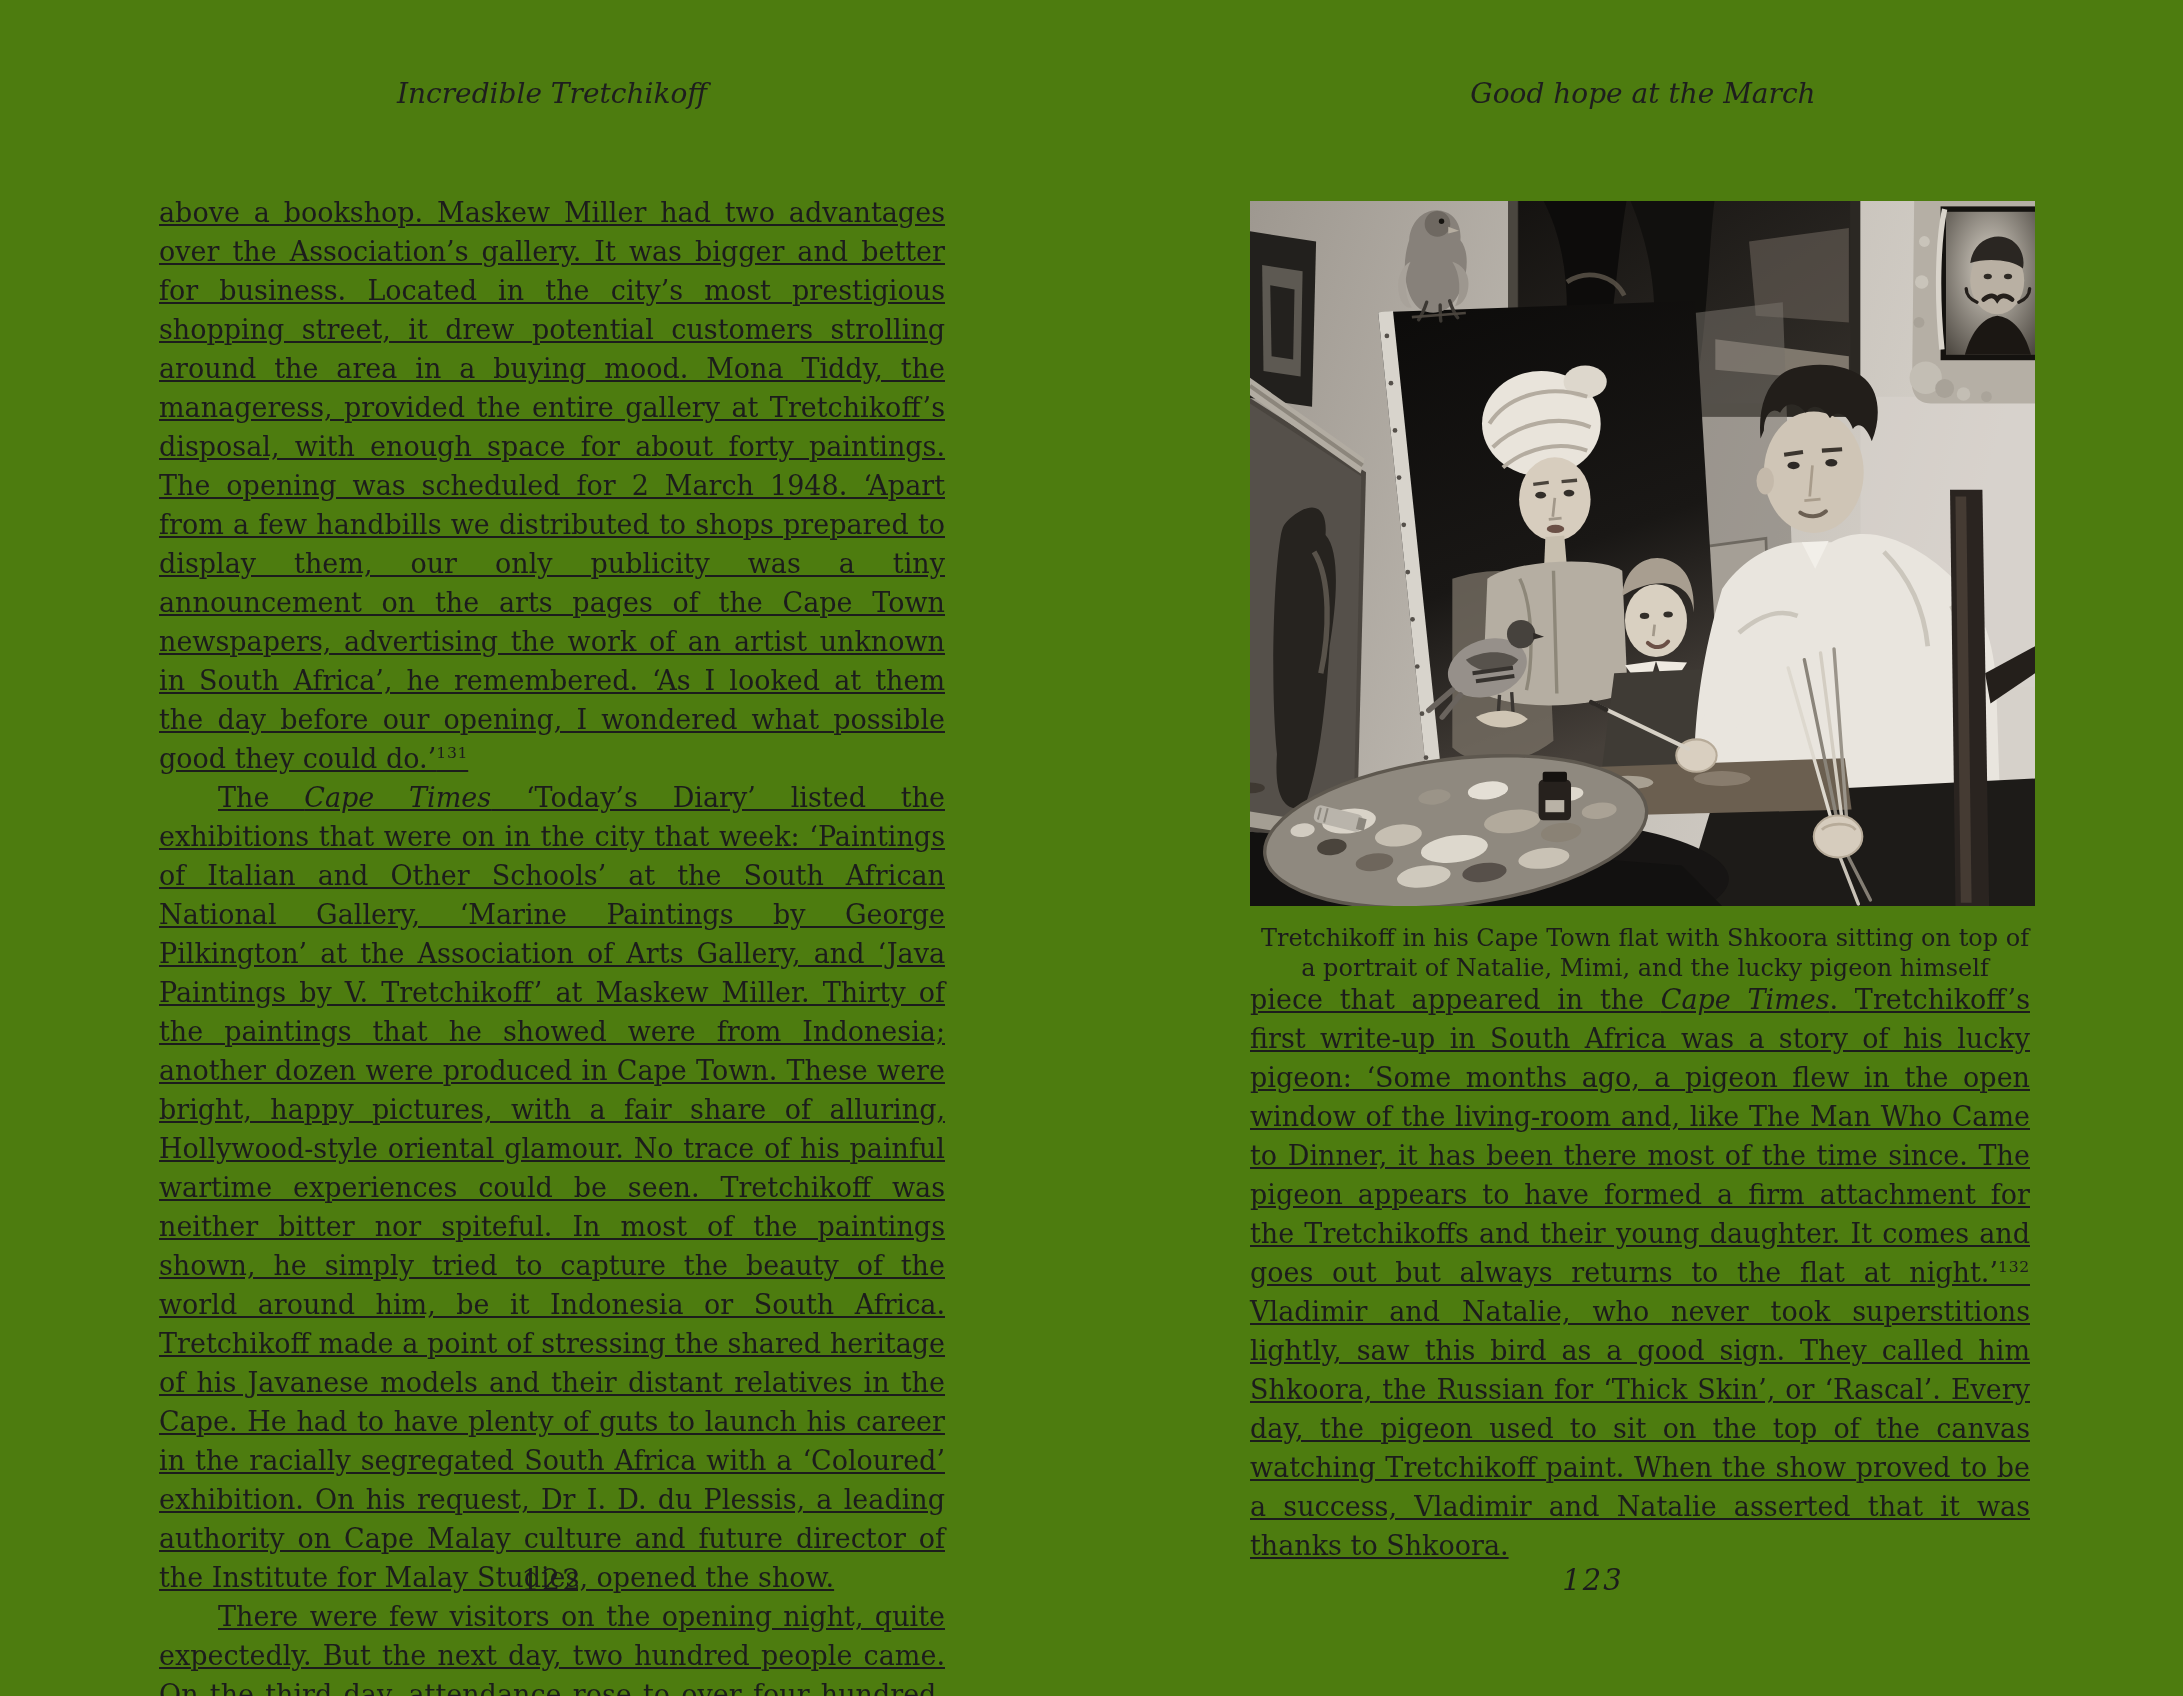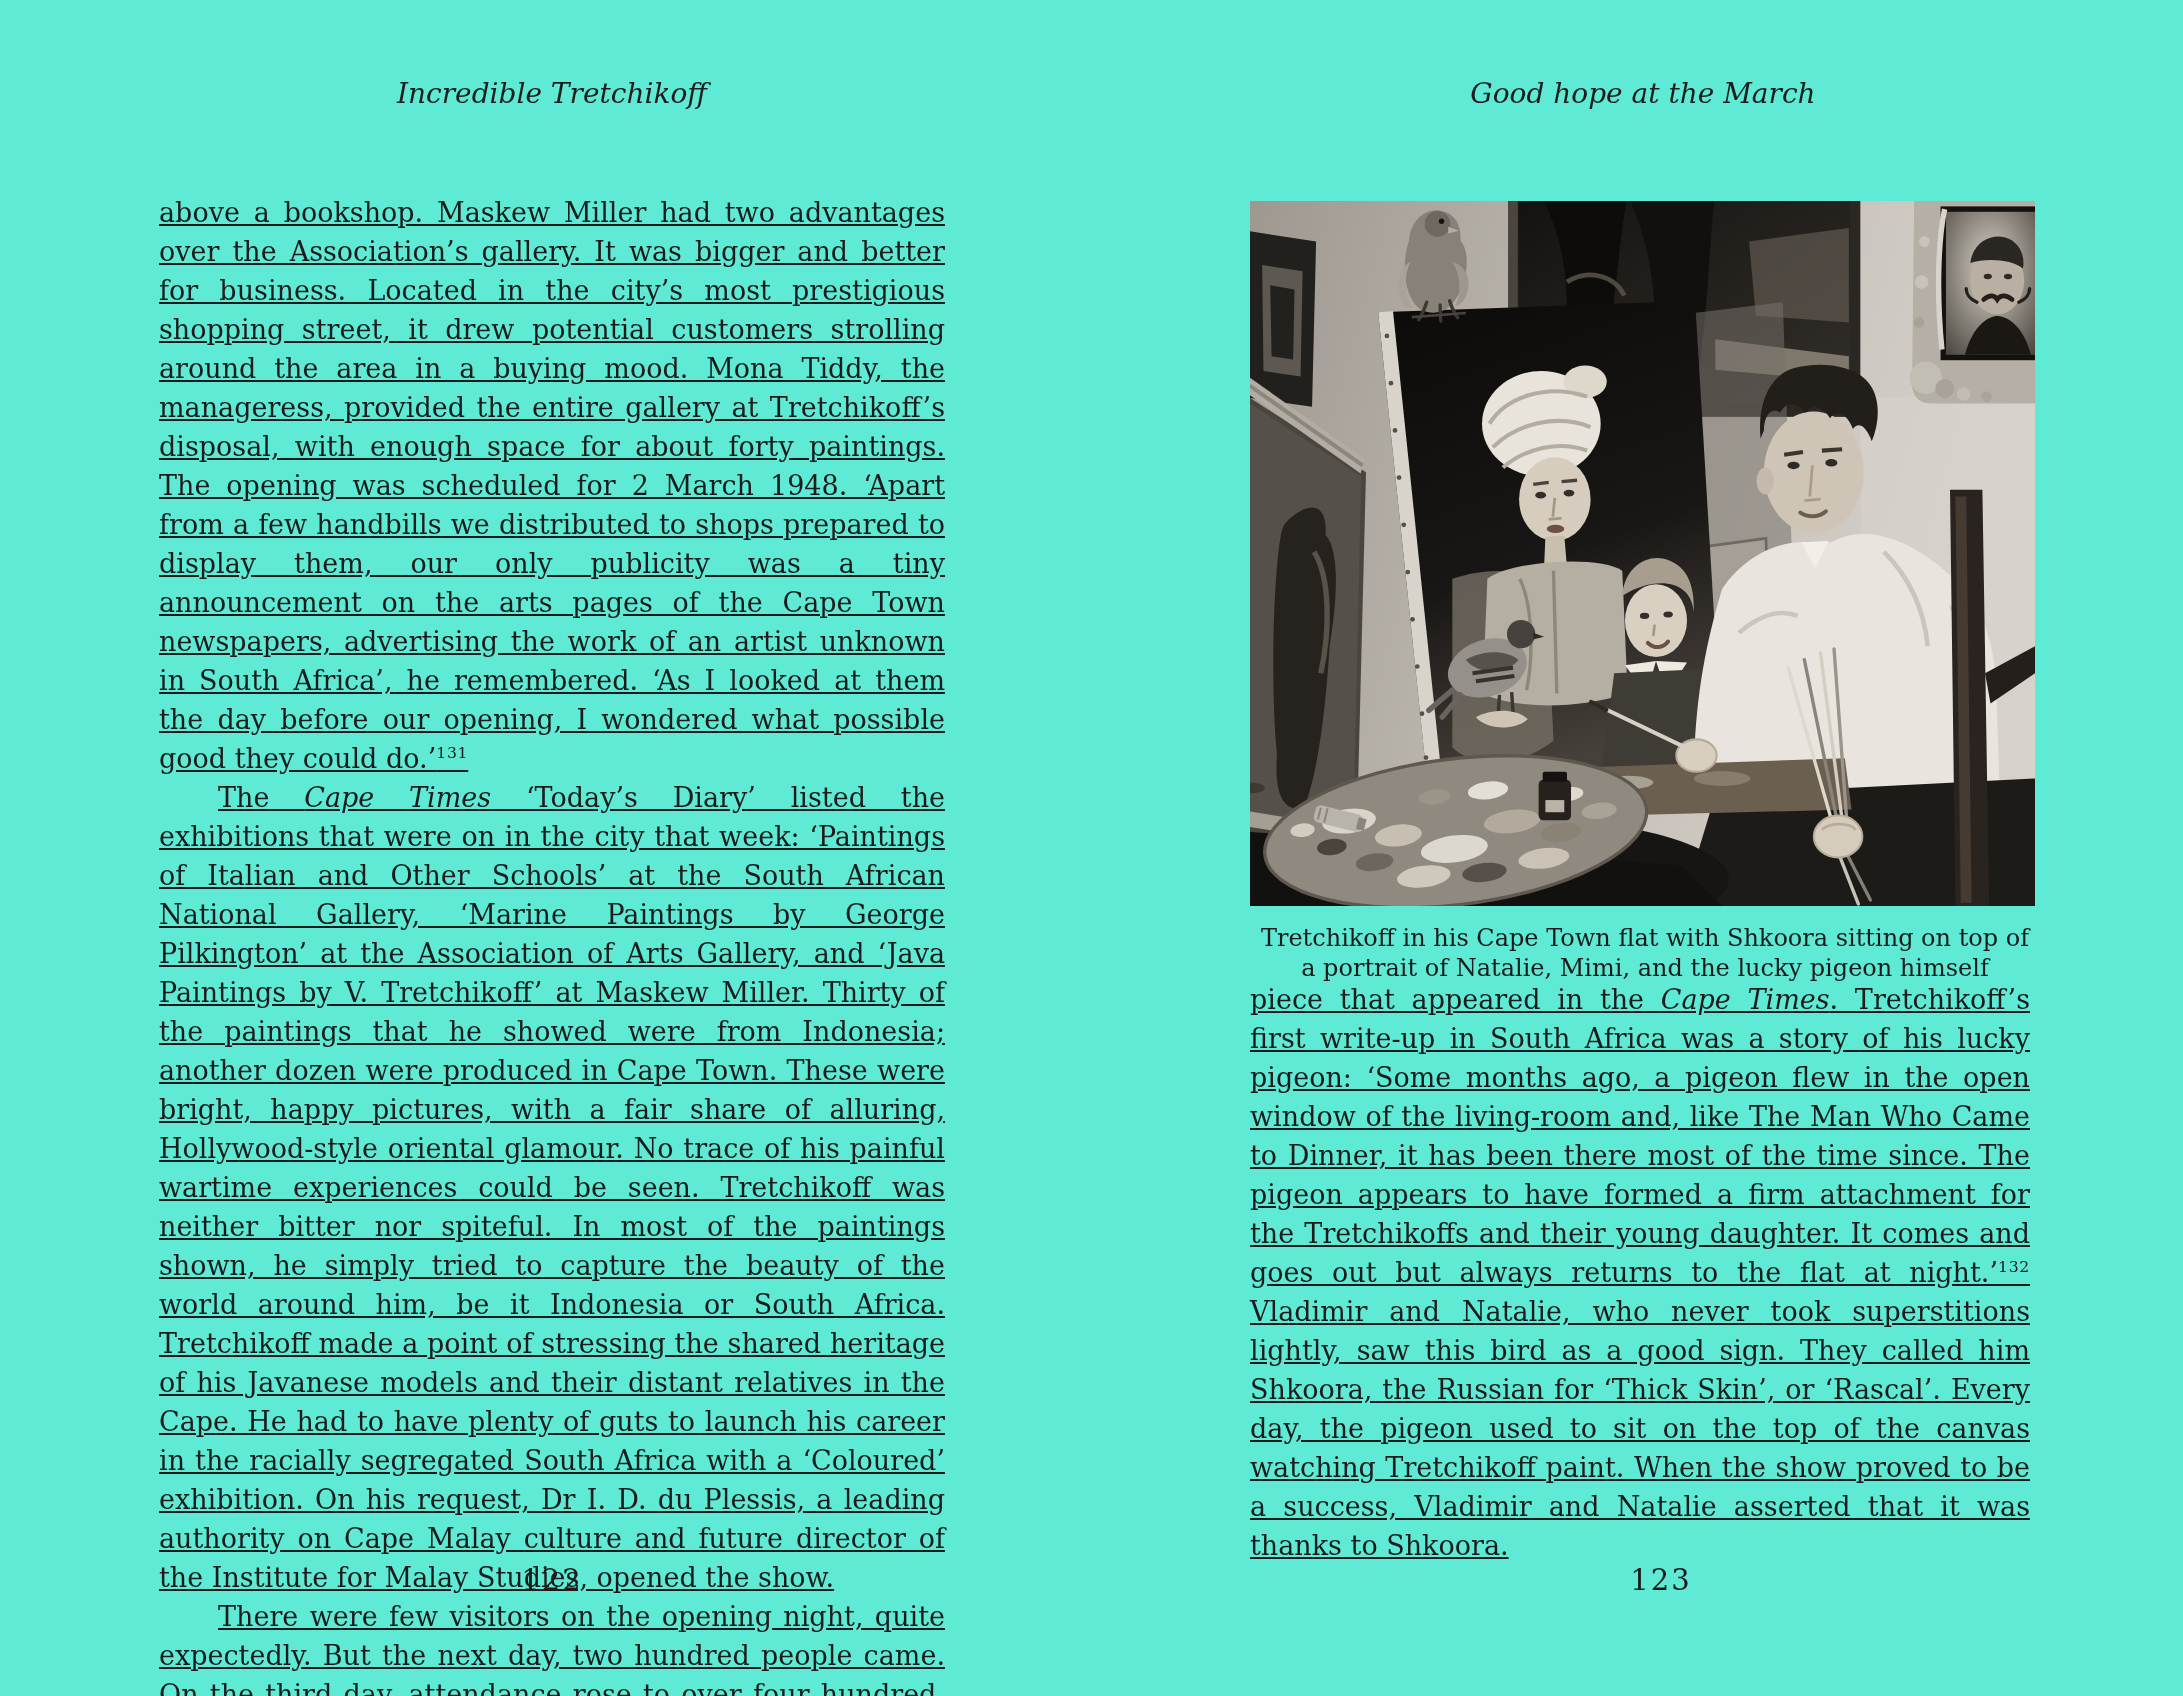--- a/index.html
+++ b/index.html
@@ -1,21 +1,21 @@
 <!DOCTYPE html>
 <html style="font-size:10.8px"><head>
 <meta charset="utf-8">
 <style>
   html,body{margin:0;padding:0;}
   body{
     width:2183px;height:1697px;background:#ffffff;
     font-family:"DejaVu Serif","Liberation Serif",serif;
     color:#1c1c1c;
   }
-  .spread{position:relative;width:2183px;height:1697px;background:#5eead4;overflow:hidden;}
+  .spread{position:relative;width:2183px;height:1697px;background:#4d7c0f;overflow:hidden;}
   .running-header{
     position:absolute;top:78px;width:786px;text-align:center;
     font-style:italic;font-size:28px;line-height:32px;color:#1e1e1e;
   }
   .rh-left{left:159px;}
   .rh-right{left:1250px;}
   .text-col{
     position:absolute;width:786px;
     font-size:27px;line-height:39px;text-align:justify;text-justify:inter-word;
     color:#1c1c1c;
@@ -32,21 +32,21 @@
   .photo-figure svg{display:block;width:100%;height:100%;}
   .caption{
     position:absolute;left:1250px;top:923px;width:790px;
     font-size:24px;line-height:30px;text-align:center;color:#1c1c1c;
   }
   .folio{
     position:absolute;top:1563px;width:786px;text-align:center;
     font-size:29px;letter-spacing:2px;color:#1c1c1c;
   }
   .folio-left{left:159px;}
-  .folio-right{left:1268px;}
+  .folio-right{left:1200px;font-style:italic;}
 </style>
 </head>
 <body>
 
 <div class="spread">
 
   <section>
     <div class="running-header rh-left">Incredible Tretchikoff</div>
 
     <div class="text-col tc-left">

